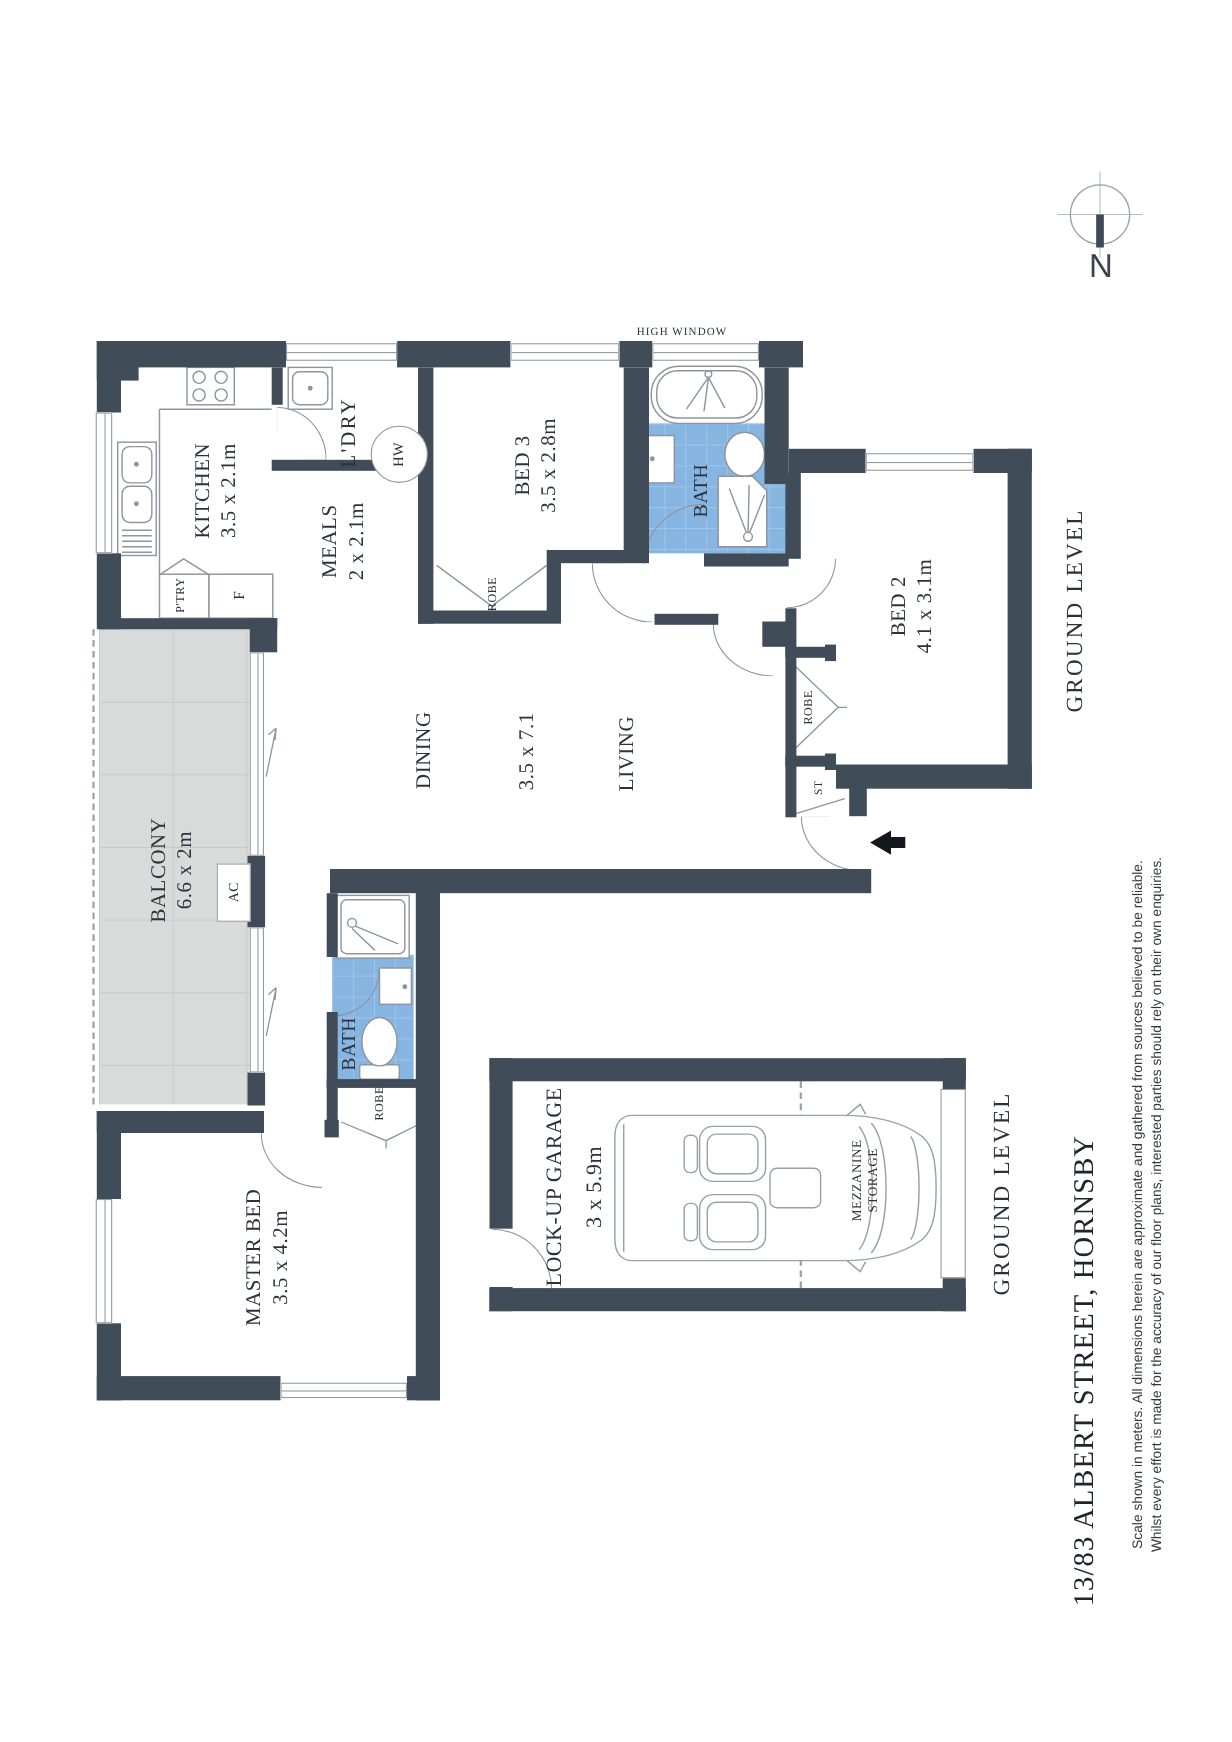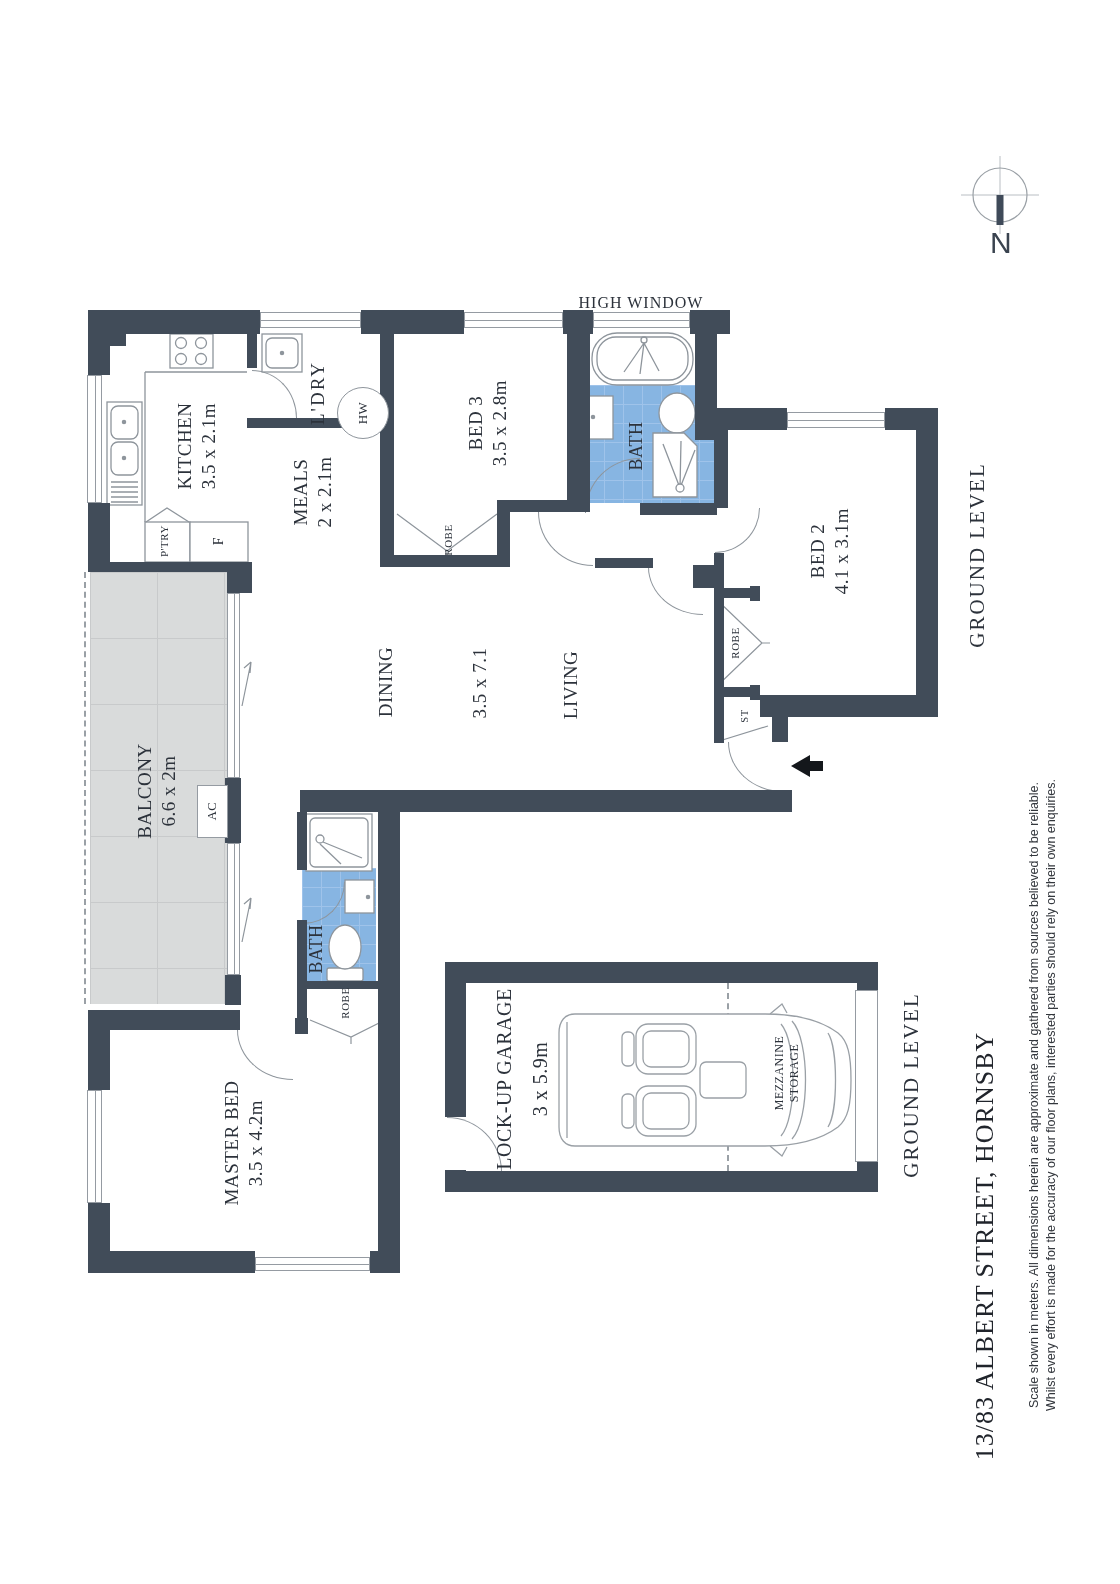--- a/index.html
+++ b/index.html
@@ -194,21 +194,21 @@
   <div class="win v" style="left:87px;top:375px;width:15px;height:128px"></div>
   <div class="win v" style="left:87px;top:1090px;width:15px;height:113px"></div>
   <div class="win h" style="left:255px;top:1257px;width:115px;height:14px"></div>
   <div class="win v" style="left:227px;top:593px;width:13px;height:185px"></div>
   <div class="win v" style="left:227px;top:843px;width:13px;height:132px"></div>
   <div class="plain" style="left:855px;top:990px;width:23px;height:172px"></div>
 
   <div class="circ" style="left:337px;top:387px;width:52px;height:52px"></div>
   <div class="plain" style="left:197px;top:785px;width:31px;height:53px"></div>
 
-  <div class="lbl hz" style="left:641px;top:303px;font-size:16px;letter-spacing:1px">HIGH WINDOW</div>
+  <div class="lbl hz" style="left:620px;top:303px;font-size:10px;letter-spacing:1px">HIGH WINDOW</div>
 
   <div class="lbl" style="left:197px;top:446px;font-size:19px">
     <div>KITCHEN</div>
     <div>3.5 x 2.1m</div>
   </div>
   <div class="lbl" style="left:318px;top:393px;font-size:19px;letter-spacing:2px">L'DRY</div>
   <div class="lbl" style="left:363px;top:413px;font-size:13px">HW</div>
   <div class="lbl" style="left:164px;top:541px;font-size:11px">P'TRY</div>
   <div class="lbl" style="left:219px;top:541px;font-size:14px">F</div>
   <div class="lbl" style="left:313px;top:492px;font-size:19px">

